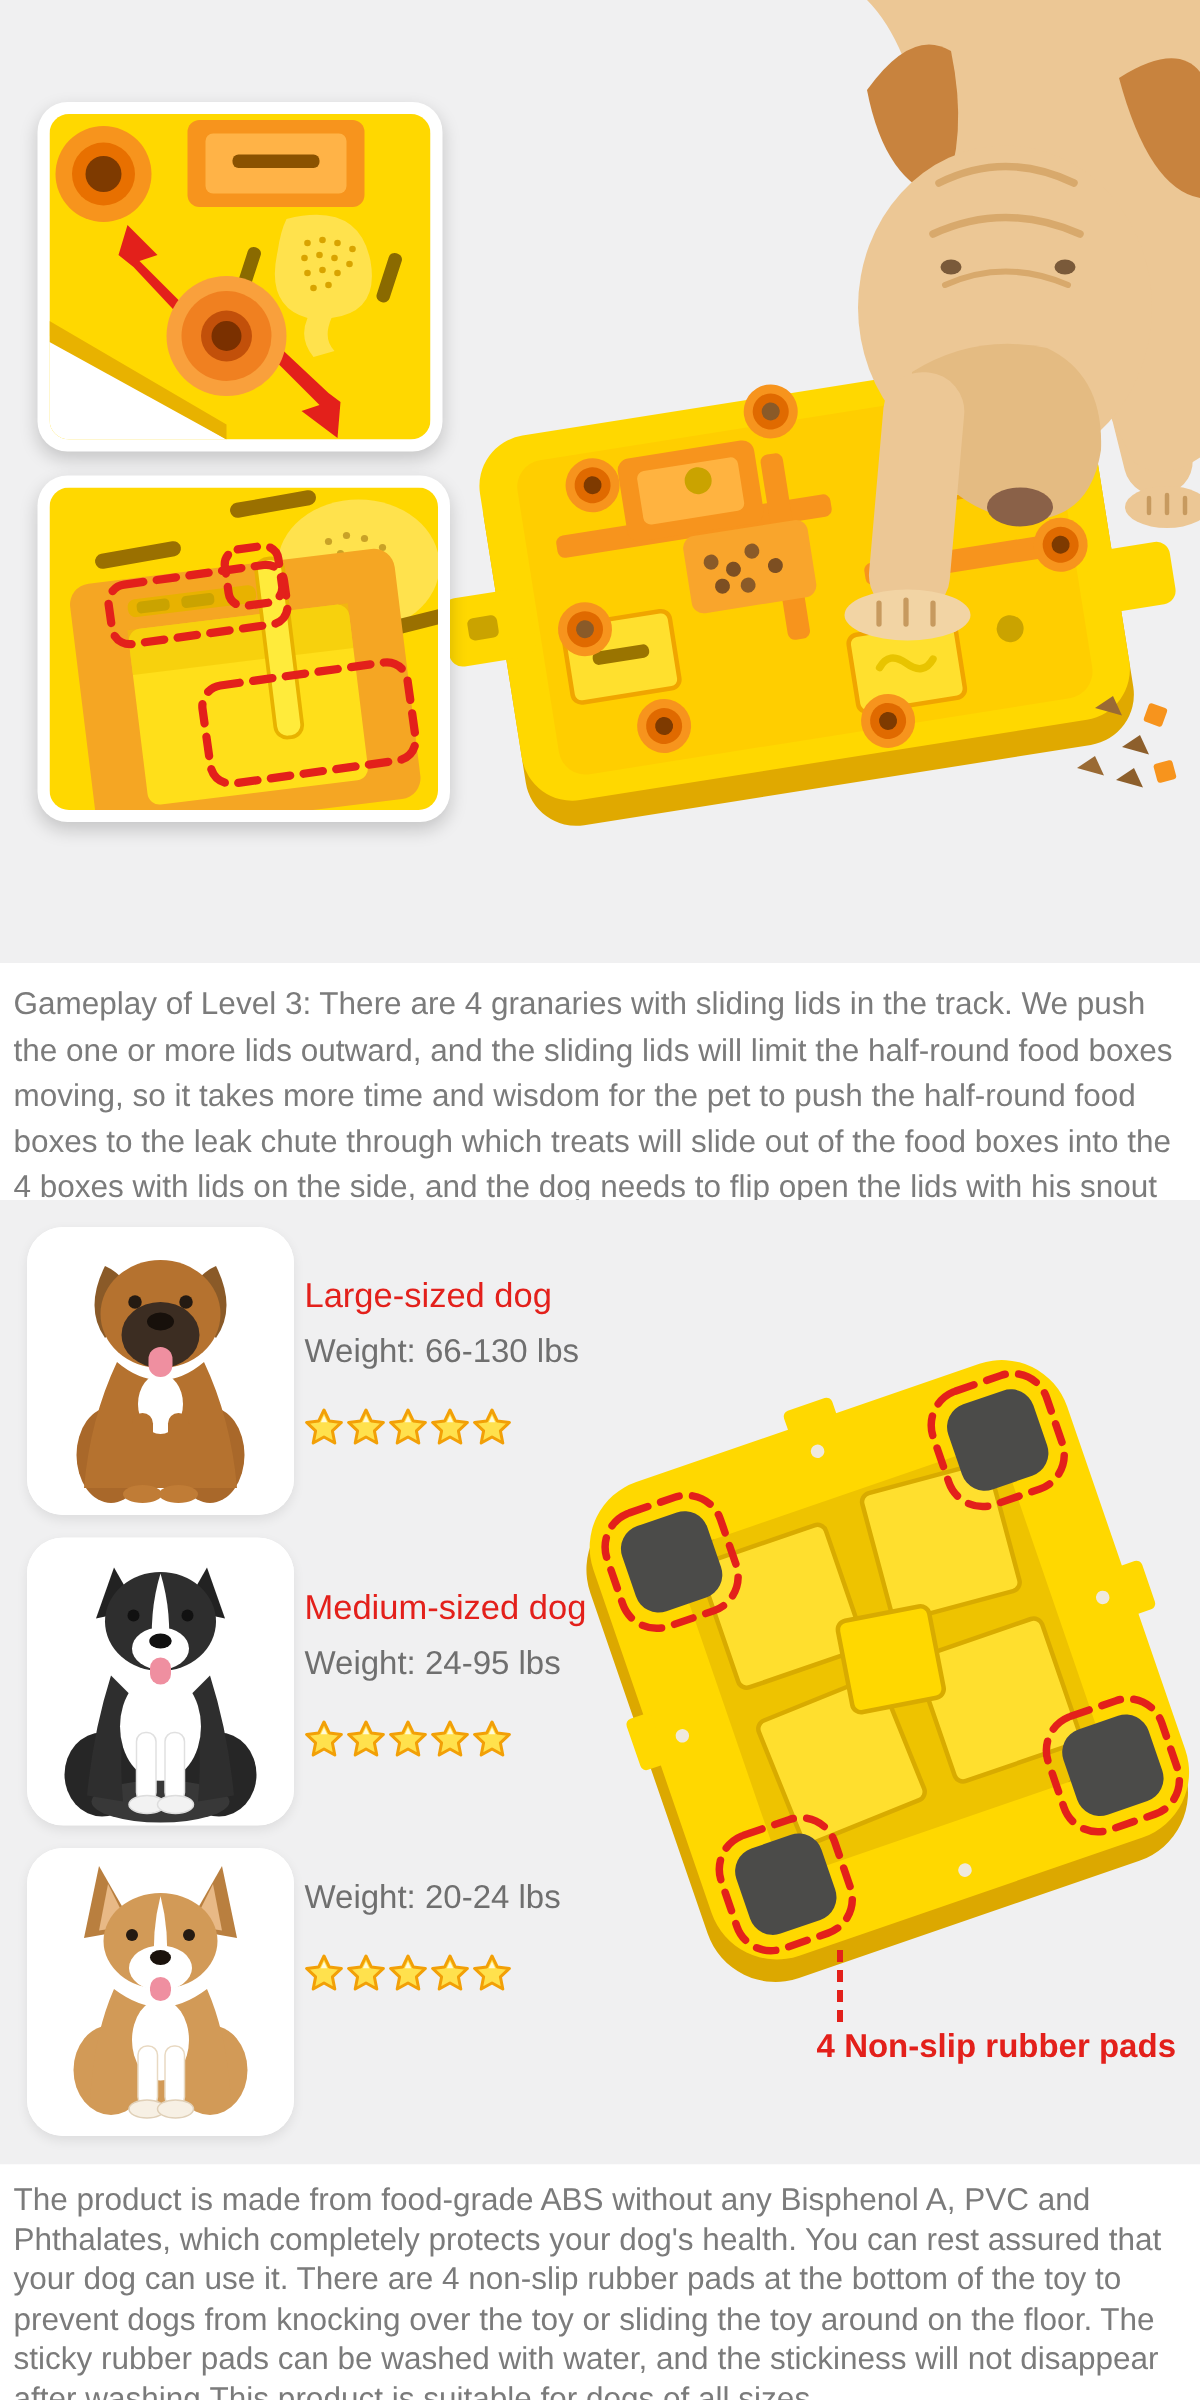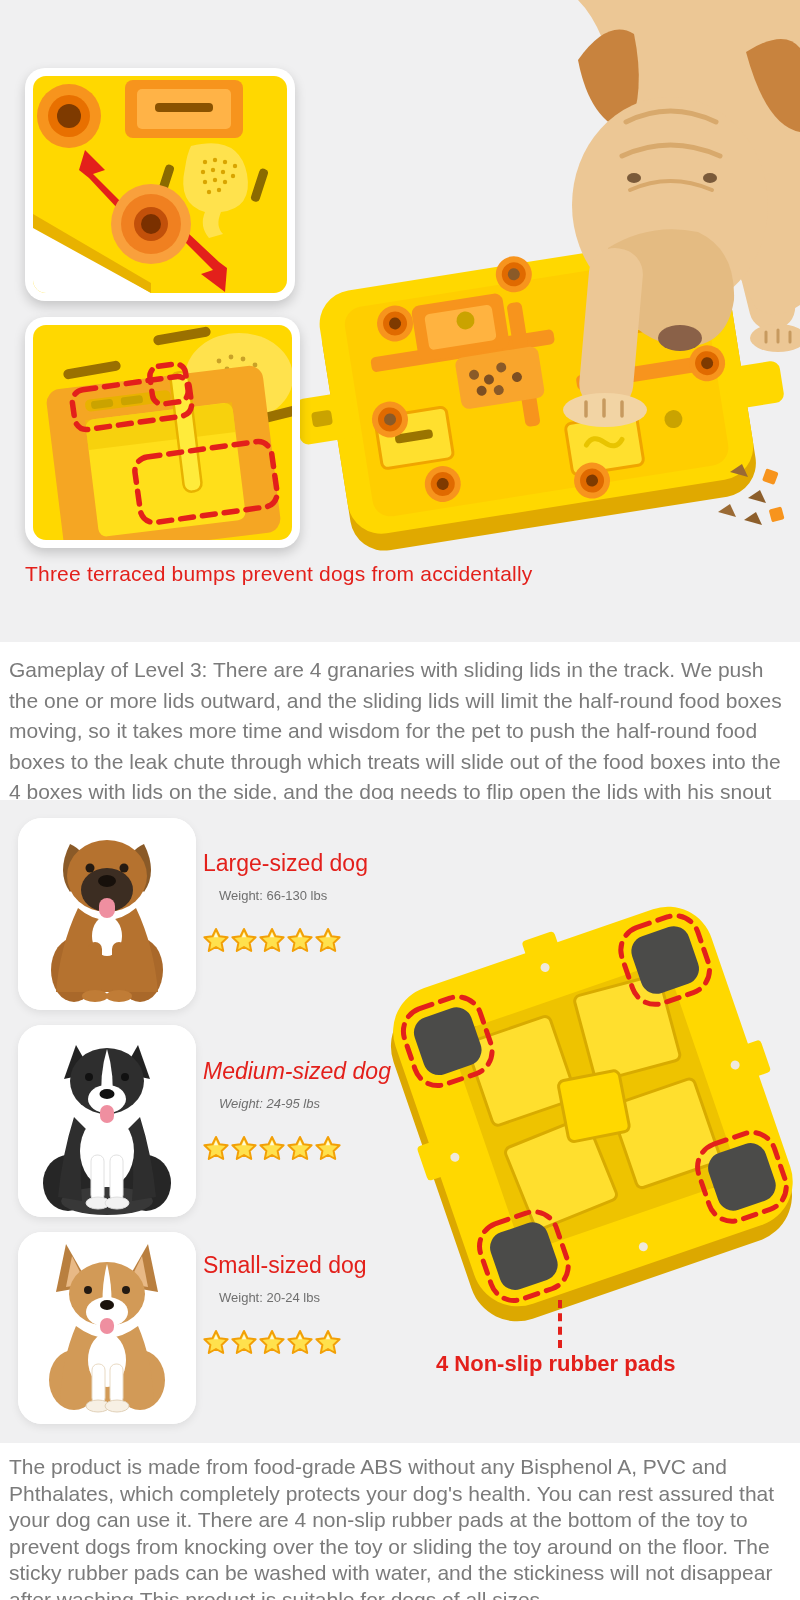--- a/index.html
+++ b/index.html
@@ -27,30 +27,30 @@
   
   .size-guide { position:absolute; left:0; top:800px; width:800px; height:643px; background:#f0f0f1; }
   .toy-bottom-art { position:absolute; left:352px; top:48px; width:448px; height:500px; }
   .dog-card {
     position:absolute; left:18px; width:178px; height:192px; background:#ffffff;
     border-radius:24px; box-shadow:0 3px 8px rgba(0,0,0,0.08); overflow:hidden;
   }
   .dog-card svg { display:block; width:100%; height:100%; }
   .card-1 { top:18px; } .card-2 { top:225px; } .card-3 { top:432px; }
   .dog-info { position:absolute; left:203px; width:220px; }
-  .info-1 { top:50px; } .info-2 { top:258px;font-style:italic; } .info-3 { top:452px; }
+  .info-1 { top:50px; } .info-2 { top:258px; } .info-3 { top:452px; }
   .dog-info h3 { margin:0 0 11px 0; font-size:23px; font-weight:normal; color:#e3201b; }
-  .dog-info .weight { margin:0 0 24px 16px; font-size:13px; color:#6f6f6f; }
+  .dog-info .weight { margin:0 0 24px 0; font-size:22px; color:#6f6f6f; }
   .stars { display:flex; gap:2px; }
   .pad-line {
     position:absolute; left:558px; top:500px; height:48px; width:0;
     border-left:4px dashed #e3201b;
   }
   .pad-label {
-    position:absolute; left:436px; top:551px; width:310px; text-align:left;
+    position:absolute; left:474px; top:551px; width:310px; text-align:right;
     font-size:22px; font-weight:bold; color:#e3201b;
   }
   
   .footer-text { position:absolute; left:0; top:1443px; width:800px; height:157px; background:#ffffff; }
   .footer-text p { margin:0; padding:11px 9px 0 9px; font-size:21px; line-height:26.5px; color:#7b7b7b; }
 </style>
 </head>
 <body>
 
 <div class="page">
@@ -254,21 +254,20 @@
 
         <g fill="none" stroke="#e3201b" stroke-width="5.5" stroke-dasharray="13 9" stroke-linecap="round">
           <rect x="40" y="58" width="118" height="40" rx="12" transform="rotate(-8 99 78)"></rect>
           <rect x="104" y="124" width="138" height="66" rx="14" transform="rotate(-8 173 157)"></rect>
           <rect x="118" y="40" width="36" height="38" rx="10" transform="rotate(-8 136 59)"></rect>
         </g>
       </svg>
     </div>
 
     <div class="hero-caption">
-      <div>Three terraced bumps prevent dogs from accidentally</div>
     </div>
   </div>
 
   <div class="gameplay">
     <p>Gameplay of Level 3: There are 4 granaries with sliding lids in the track. We push the one or more lids outward, and the sliding lids will limit the half-round food boxes moving, so it takes more time and wisdom for the pet to push the half-round food boxes to the leak chute through which treats will slide out of the food boxes into the 4 boxes with lids on the side, and the dog needs to flip open the lids with his snout to eat the food.</p>
   </div>
 
   <div class="size-guide">
 
     <div class="toy-bottom-art">
@@ -427,21 +426,20 @@
             <path d="M13 2 L16.5 9.3 L24.6 10.3 L18.6 15.9 L20.2 24 L13 20 L5.8 24 L7.4 15.9 L1.4 10.3 L9.5 9.3 Z" fill="#ffe14d" stroke="#f2a007" stroke-width="2" stroke-linejoin="round"></path>
             <path d="M13 5.6 L15.1 10.2 L10.9 10.2 Z" fill="#fffbe0" opacity="0.95"></path>
           </svg>
           <svg width="26" height="27" viewBox="0 0 26 27">
             <path d="M13 2 L16.5 9.3 L24.6 10.3 L18.6 15.9 L20.2 24 L13 20 L5.8 24 L7.4 15.9 L1.4 10.3 L9.5 9.3 Z" fill="#ffe14d" stroke="#f2a007" stroke-width="2" stroke-linejoin="round"></path>
             <path d="M13 5.6 L15.1 10.2 L10.9 10.2 Z" fill="#fffbe0" opacity="0.95"></path>
           </svg>
         </div>
     </div>
     <div class="dog-info info-3">
-      <h3>Small-sized dog</h3>
       <p class="weight">Weight: 20-24 lbs</p>
       <div class="stars">
           <svg width="26" height="27" viewBox="0 0 26 27">
             <path d="M13 2 L16.5 9.3 L24.6 10.3 L18.6 15.9 L20.2 24 L13 20 L5.8 24 L7.4 15.9 L1.4 10.3 L9.5 9.3 Z" fill="#ffe14d" stroke="#f2a007" stroke-width="2" stroke-linejoin="round"></path>
             <path d="M13 5.6 L15.1 10.2 L10.9 10.2 Z" fill="#fffbe0" opacity="0.95"></path>
           </svg>
           <svg width="26" height="27" viewBox="0 0 26 27">
             <path d="M13 2 L16.5 9.3 L24.6 10.3 L18.6 15.9 L20.2 24 L13 20 L5.8 24 L7.4 15.9 L1.4 10.3 L9.5 9.3 Z" fill="#ffe14d" stroke="#f2a007" stroke-width="2" stroke-linejoin="round"></path>
             <path d="M13 5.6 L15.1 10.2 L10.9 10.2 Z" fill="#fffbe0" opacity="0.95"></path>
           </svg>

